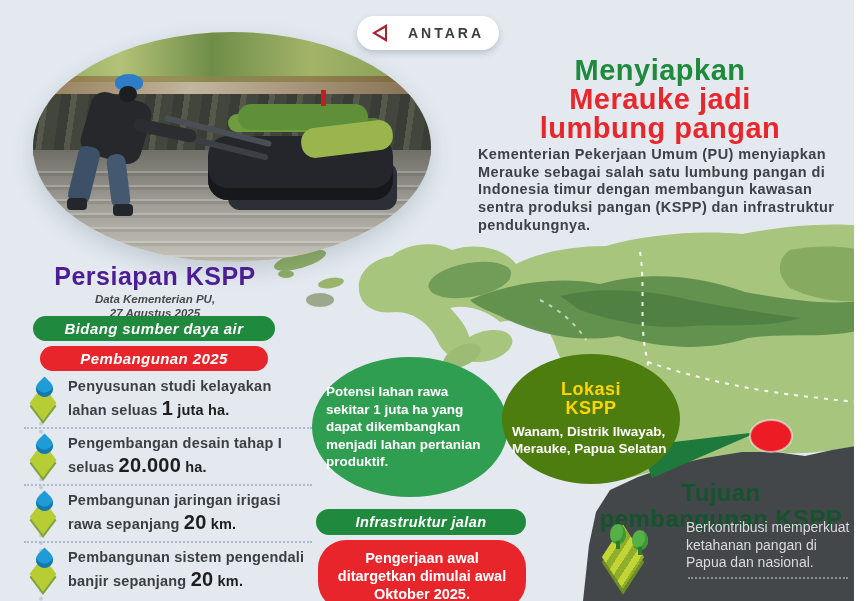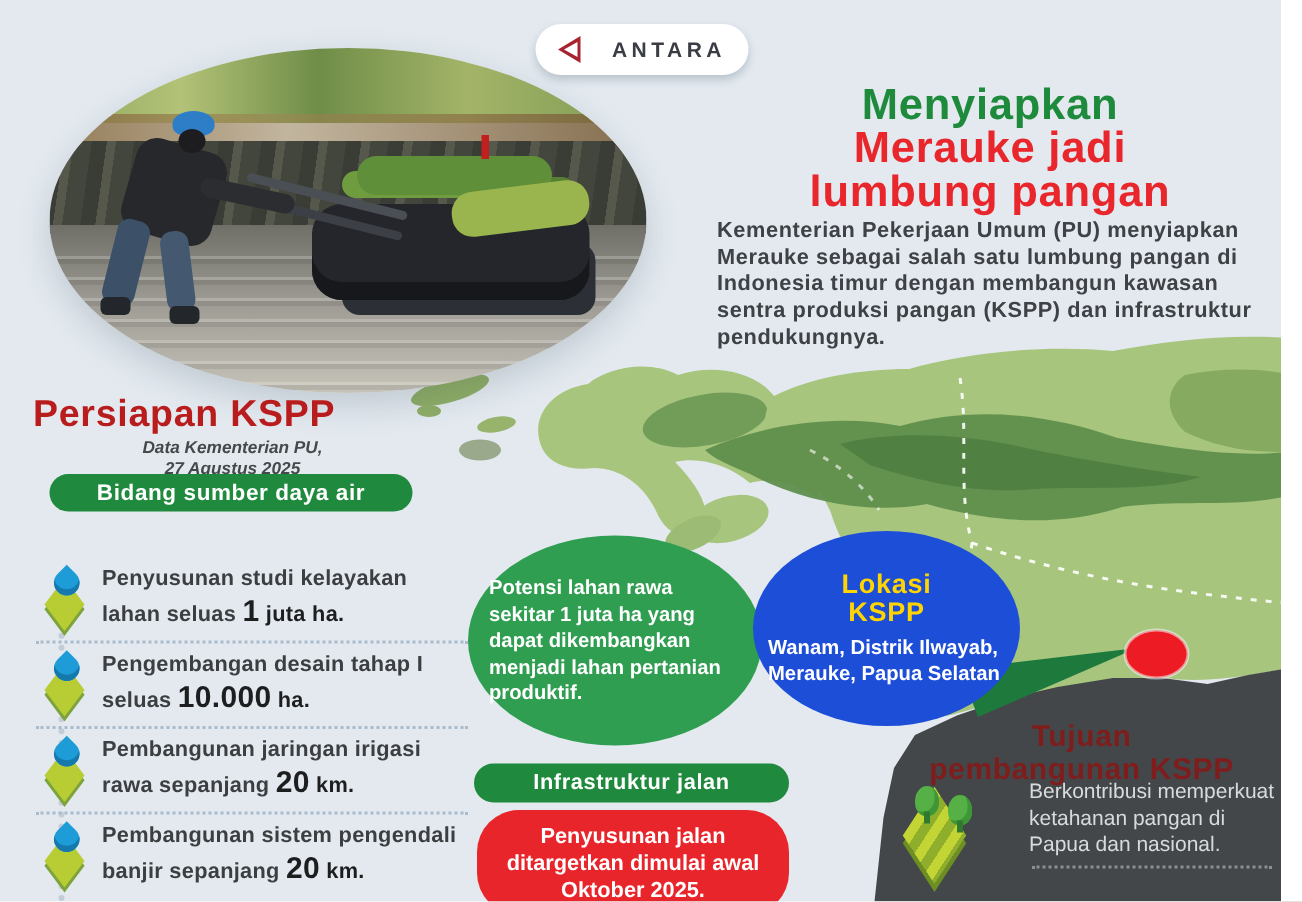--- a/index.html
+++ b/index.html
@@ -43,23 +43,23 @@
   .ph-leg2{left:76px;top:122px;width:19px;height:54px;border-radius:8px;background:#445870;transform:rotate(-7deg);}
   .ph-boot{left:34px;top:166px;width:20px;height:12px;border-radius:4px;background:#23262a;box-shadow:46px 6px 0 #23262a;}
 
   
   .title{left:458px;top:56px;width:404px;text-align:center;font-weight:800;font-size:29px;line-height:1.0;letter-spacing:.5px;}
   .title .t-green{color:#1e8a3c;}
   .title .t-red{color:#e8262b;}
   .intro{left:478px;top:146px;width:372px;font-size:14.5px;line-height:1.22;font-weight:700;color:#3e4145;letter-spacing:.4px;}
 
   
-  .persiapan{left:22px;top:262px;width:266px;text-align:left;font-size:25px;font-weight:800;color:#b91c1c;letter-spacing:.5px;}
+  .persiapan{left:22px;top:262px;width:266px;text-align:center;font-size:25px;font-weight:800;color:#4c1d95;letter-spacing:.5px;}
   .source{left:22px;top:292px;width:266px;text-align:center;font-size:11.5px;font-style:italic;font-weight:700;color:#46494c;line-height:1.25;}
-  .badge{display:flex;align-items:center;justify-content:center;color:#ffffff;font-weight:800;letter-spacing:.4px;border-radius:14px;}
+  .badge{display:flex;align-items:center;justify-content:center;color:#ffffff;font-weight:800;letter-spacing:.4px;border-radius:14px;font-style:italic;}
   .badge-green{left:33px;top:316px;width:242px;height:25px;background:#1f8a3d;font-size:15px;}
   .badge-red{left:40px;top:346px;width:228px;height:25px;background:#e8252b;font-size:15px;}
 
   .connector{left:39px;top:390px;width:0;height:211px;border-left:4px dotted #c3cdd8;}
   .list{left:24px;top:372px;width:288px;}
   .item{display:flex;gap:0;padding:6px 0 7px 0;border-bottom:2px dotted #a9bccd;}
   .item:last-child{border-bottom:none;}
   .item-text{font-size:14.5px;line-height:1.22;font-weight:700;color:#3c3f41;letter-spacing:.2px;}
   .item-text .val{font-size:20px;font-weight:800;color:#1d1e1f;}
   .item-text .unit{font-size:14.5px;font-weight:800;color:#1d1e1f;}
@@ -67,26 +67,26 @@
   .diamond{position:absolute;left:8px;top:14px;width:22px;height:22px;background:#b8cc33;transform:rotate(45deg) skew(8deg,8deg);box-shadow:2px 2px 0 #7da33c;}
   .drop{position:absolute;left:12px;top:2px;width:17px;height:17px;background:#1e9cd7;border-radius:0 50% 50% 50%;transform:rotate(45deg);box-shadow:inset -3px -3px 0 #1579ad;}
 
   
   .map-svg{left:0;top:0;width:868px;height:601px;}
 
   
   .bubble{border-radius:50%;display:flex;flex-direction:column;align-items:center;justify-content:center;text-align:left;color:#fff;}
   .potensi{left:312px;top:357px;width:196px;height:140px;background:#2f9e51;font-size:13.5px;font-weight:700;line-height:1.3;padding:6px 14px;box-sizing:border-box;}
   .potensi .b{font-weight:800;}
-  .lokasi{left:502px;top:354px;width:178px;height:130px;background:#1d4ed8;padding:4px 10px;box-sizing:border-box;}
+  .lokasi{left:502px;top:354px;width:178px;height:130px;background:#4d7c0f;padding:4px 10px;box-sizing:border-box;}
   .lokasi-head{color:#ffd400;font-size:18px;font-weight:800;line-height:1.05;letter-spacing:.5px;}
   .lokasi-body{color:#ffffff;font-size:13.5px;font-weight:800;line-height:1.25;margin-top:6px;}
 
   
-  .tujuan-head{left:588px;top:480px;width:266px;text-align:center;font-size:20px;font-weight:800;color:#7f1d1d;line-height:1.1;letter-spacing:.4px;}
+  .tujuan-head{left:588px;top:480px;width:266px;text-align:center;font-size:24px;font-weight:800;color:#14532d;line-height:1.1;letter-spacing:.4px;}
   .tujuan-body{left:686px;top:519px;width:168px;font-size:14px;font-weight:400;color:#d8dadb;line-height:1.25;}
   .tujuan-dots{left:688px;top:577px;width:160px;border-top:2px dotted #8a8f94;}
   .field-icon{left:594px;top:522px;width:74px;height:56px;}
   .field-base{position:absolute;left:10px;top:16px;width:38px;height:38px;transform:rotate(45deg) skew(12deg,12deg);background:repeating-linear-gradient(90deg,#c3d435 0 7px,#8fae2c 7px 14px);box-shadow:3px 3px 0 #6d8f22;}
   .tree{position:absolute;width:16px;height:20px;background:#55b046;border-radius:50% 50% 45% 45%;box-shadow:inset -3px -3px 0 #3f9636;}
   .tree:after{content:"";position:absolute;left:6px;top:17px;width:4px;height:8px;background:#2f7a2c;}
   .tree1{left:16px;top:2px;}
   .tree2{left:38px;top:8px;}
 
   
@@ -176,37 +176,38 @@
   </div>
 
   <div class="abs intro">Kementerian Pekerjaan Umum (PU) menyiapkan Merauke sebagai salah satu lumbung pangan di Indonesia timur dengan membangun kawasan sentra produksi pangan (KSPP) dan infrastruktur pendukungnya.</div>
 
   <div class="abs persiapan">Persiapan KSPP</div>
   <div class="abs source">
     <div>Data Kementerian PU,</div>
     <div>27 Agustus 2025</div>
   </div>
   <div class="abs badge badge-green">Bidang sumber daya air</div>
+  <div class="abs badge badge-red">Pembangunan 2025</div>
 
   <div class="abs connector"></div>
 
   <div class="abs list">
     <div class="item">
       <div class="drop-wrap">
           <div class="diamond"></div>
           <div class="drop"></div>
         </div>
       <div class="item-text"><span>Penyusunan studi kelayakan lahan seluas </span><span class="val">1</span><span class="unit"> juta ha.</span></div>
     </div>
     <div class="item">
       <div class="drop-wrap">
           <div class="diamond"></div>
           <div class="drop"></div>
         </div>
-      <div class="item-text"><span>Pengembangan desain tahap I seluas </span><span class="val">10.000</span><span class="unit"> ha.</span></div>
+      <div class="item-text"><span>Pengembangan desain tahap I seluas </span><span class="val">20.000</span><span class="unit"> ha.</span></div>
     </div>
     <div class="item">
       <div class="drop-wrap">
           <div class="diamond"></div>
           <div class="drop"></div>
         </div>
       <div class="item-text"><span>Pembangunan jaringan irigasi rawa sepanjang </span><span class="val">20</span><span class="unit"> km.</span></div>
     </div>
     <div class="item">
       <div class="drop-wrap">
@@ -236,20 +237,20 @@
     <div class="field-base"></div>
     <div class="tree tree1"></div>
     <div class="tree tree2"></div>
   </div>
   <div class="abs tujuan-body">Berkontribusi memperkuat ketahanan pangan di Papua dan nasional.</div>
   <div class="abs tujuan-dots"></div>
 
   <div class="abs badge badge-infra">Infrastruktur jalan</div>
   <div class="abs infra-note">
     <div>
-      <div>Penyusunan jalan</div>
+      <div>Pengerjaan awal</div>
       <div>ditargetkan dimulai awal</div>
       <div>Oktober 2025.</div>
     </div>
   </div>
 
   <div class="abs right-margin"></div>
 </div>
 
 </body></html>

